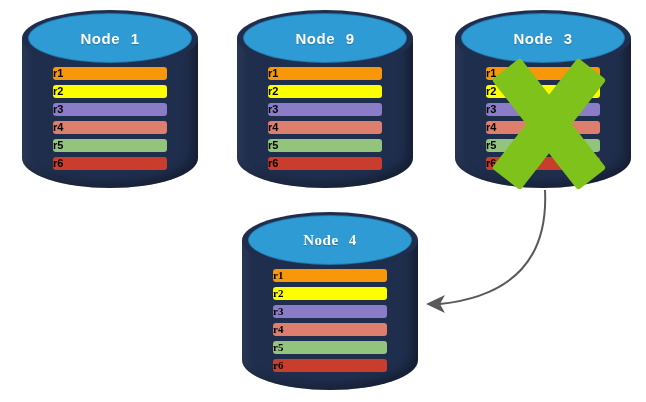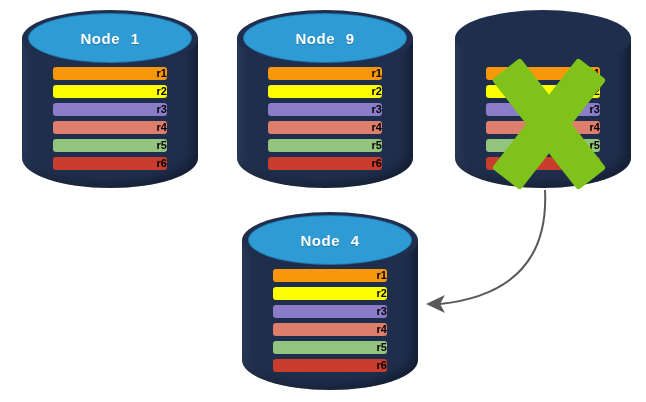--- a/index.html
+++ b/index.html
@@ -8,21 +8,21 @@
     width: 646px;
     height: 402px;
     background: #ffffff;
     font-family: "Liberation Sans", sans-serif;
     overflow: hidden;
   }
   .node { position: absolute; width: 196px; height: 178px; }
   #node-1 { left: 22px;  top: 10px; }
   #node-2 { left: 237px; top: 10px; }
   #node-3 { left: 455px; top: 10px; }
-  #node-4 { left: 242px; top: 212px; }
+  #node-4 { left: 242px; top: 212px; font-family: Liberation Serif, serif; }
 
   .cyl-body {
     position: absolute; left: 0; top: 28px; width: 176px; height: 150px;
     background: var(--navy, #1F2E4D);
     border-radius: 0 0 88px 88px / 0 0 30px 30px;
     box-shadow: inset -6px -4px 10px rgba(0,0,0,0.35), inset 6px 0 8px rgba(255,255,255,0.05);
   }
   .cyl-top {
     position: absolute; left: 0; top: 0; width: 176px; height: 57px;
     background: var(--navy, #1F2E4D);
@@ -39,21 +39,21 @@
     color: #ffffff; font-weight: bold; font-size: 15px;
     word-spacing: 6px; letter-spacing: 0.5px;
     text-shadow: 0 1px 1px rgba(0,0,0,0.25);
   }
   .rows {
     position: absolute; left: 31px; top: 57px; width: 114px;
     display: flex; flex-direction: column; gap: 5px;
   }
   .row {
     height: 13px; border-radius: 3px;
-    text-align: right; font-size: 11px; font-weight: bold;
+    text-align: left; font-size: 11px; font-weight: bold;
     color: #000000; line-height: 13px;
   }
 
   .x-mark { position: absolute; left: 0; top: 0; width: 176px; height: 178px; pointer-events: none; }
   .x-arm {
     position: absolute; left: 76px; top: 44px; width: 36px; height: 140px;
     border-radius: 3px;
     background: var(--xgreen, #7FC21B);
   }
   .x-arm.a { transform: rotate(-38deg); }
@@ -94,20 +94,23 @@
         <div class="row" style="background: rgb(138, 124, 198); color: rgb(0, 0, 0);">r3</div>
         <div class="row" style="background: rgb(222, 126, 108); color: rgb(0, 0, 0);">r4</div>
         <div class="row" style="background: rgb(147, 196, 125); color: rgb(0, 0, 0);">r5</div>
         <div class="row" style="background: rgb(200, 61, 43); color: rgb(0, 0, 0);">r6</div>
       </div>
   </div>
 
   <div class="node" id="node-3">
     <div class="cyl-body"></div>
     <div class="cyl-top"></div>
+    <div class="cyl-cap">
+      <span class="cap-title">Node 3</span>
+    </div>
     <div class="rows">
         <div class="row" style="background: rgb(248, 151, 10); color: rgb(0, 0, 0);">r1</div>
         <div class="row" style="background: rgb(253, 255, 0); color: rgb(0, 0, 0);">r2</div>
         <div class="row" style="background: rgb(138, 124, 198); color: rgb(0, 0, 0);">r3</div>
         <div class="row" style="background: rgb(222, 126, 108); color: rgb(0, 0, 0);">r4</div>
         <div class="row" style="background: rgb(147, 196, 125); color: rgb(0, 0, 0);">r5</div>
         <div class="row" style="background: rgb(200, 61, 43); color: rgb(0, 0, 0);">r6</div>
       </div>
     <div class="x-mark">
       <div class="x-arm a"></div>

